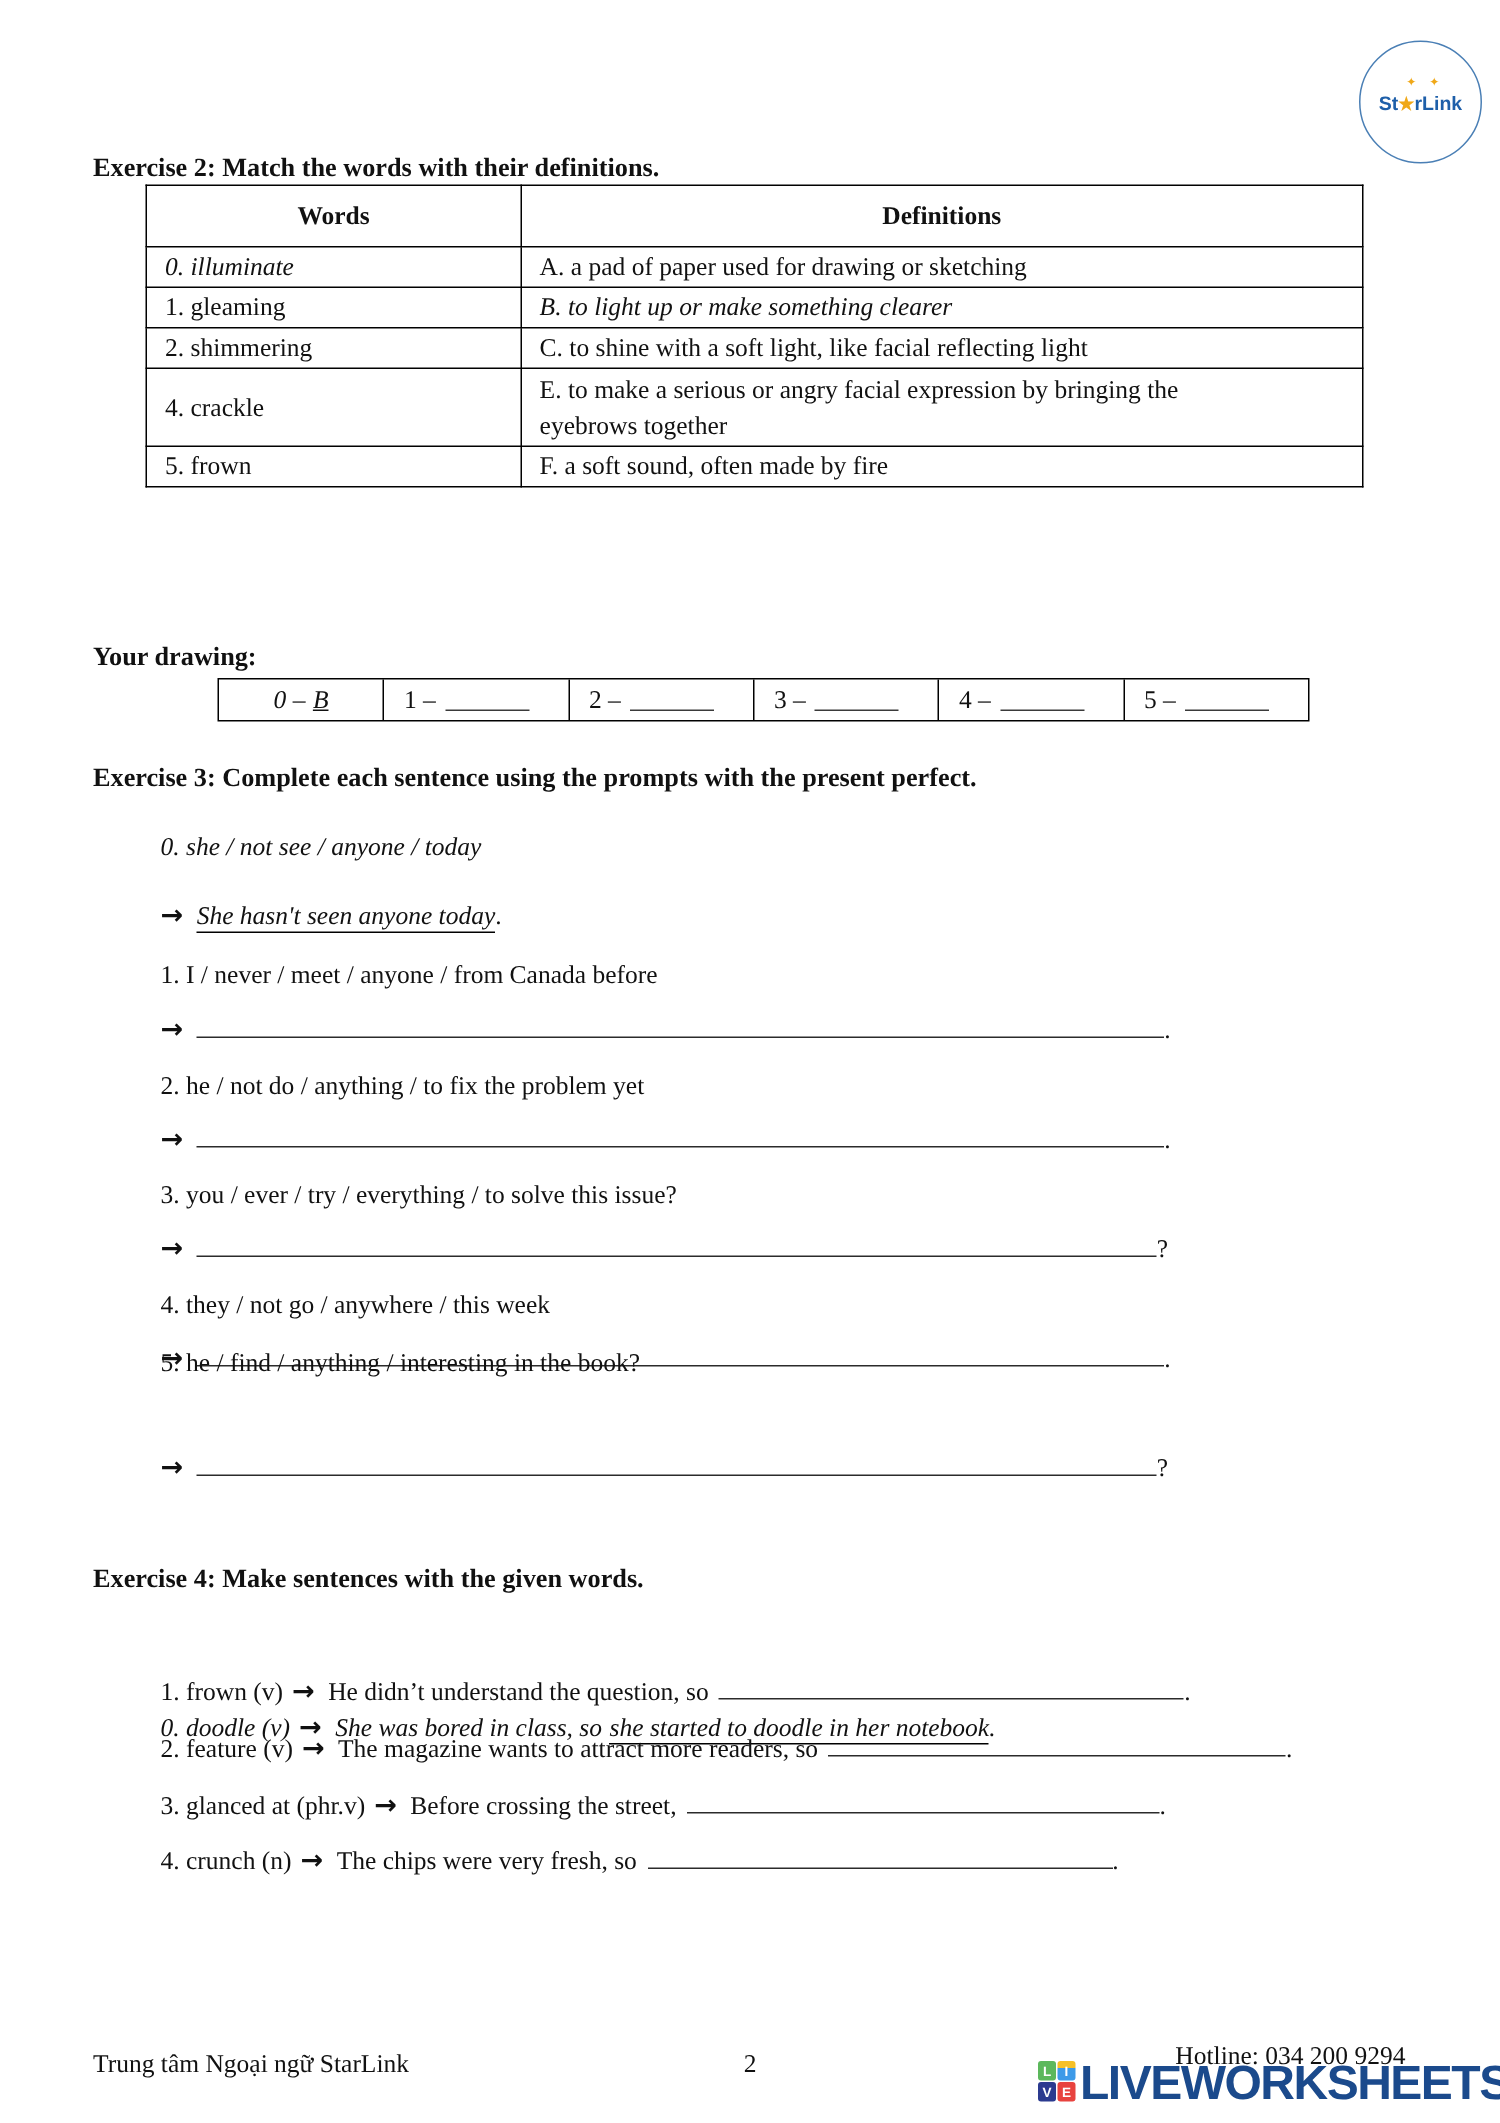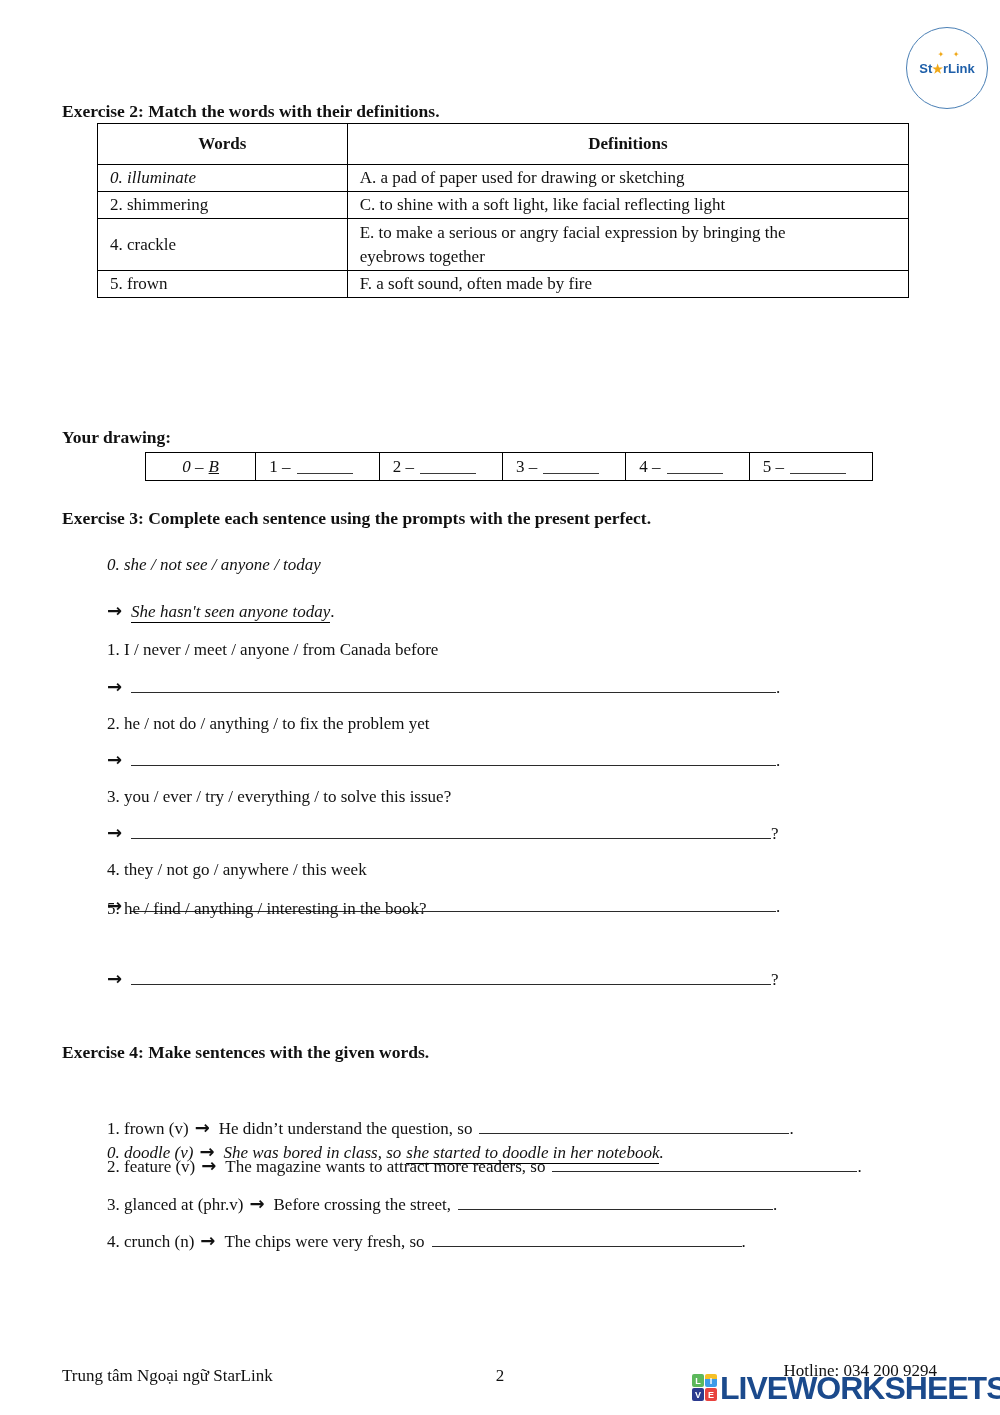--- a/index.html
+++ b/index.html
@@ -93,20 +93,24 @@
       <th>Words</th>
       <th>Definitions</th>
     </tr>
   </thead>
   <tbody>
     <tr class="std">
       <td class="italic">0. illuminate</td>
       <td>A. a pad of paper used for drawing or sketching</td>
     </tr>
     <tr class="std">
+      <td>1. gleaming</td>
+      <td class="italic">B. to light up or make something clearer</td>
+    </tr>
+    <tr class="std">
       <td>2. shimmering</td>
       <td>C. to shine with a soft light, like facial reflecting light</td>
     </tr>
     <tr class="tall">
       <td>4. crackle</td>
       <td class="tight">E. to make a serious or angry facial expression by bringing the eyebrows together</td>
     </tr>
     <tr class="std">
       <td>5. frown</td>
       <td>F. a soft sound, often made by fire</td>

